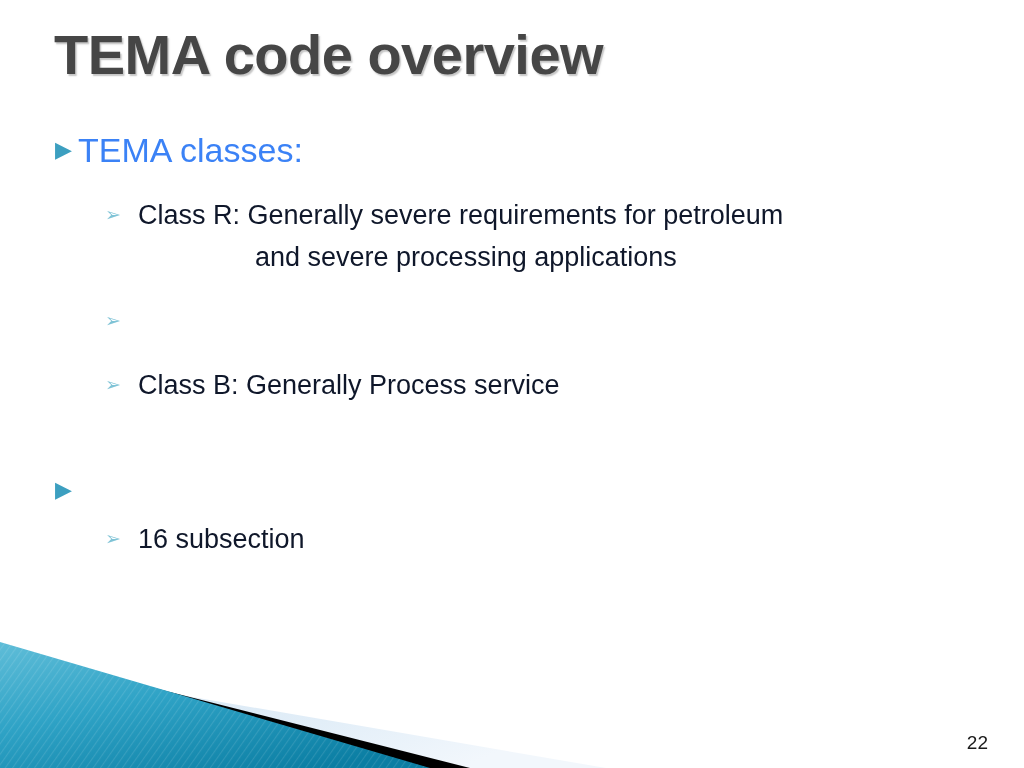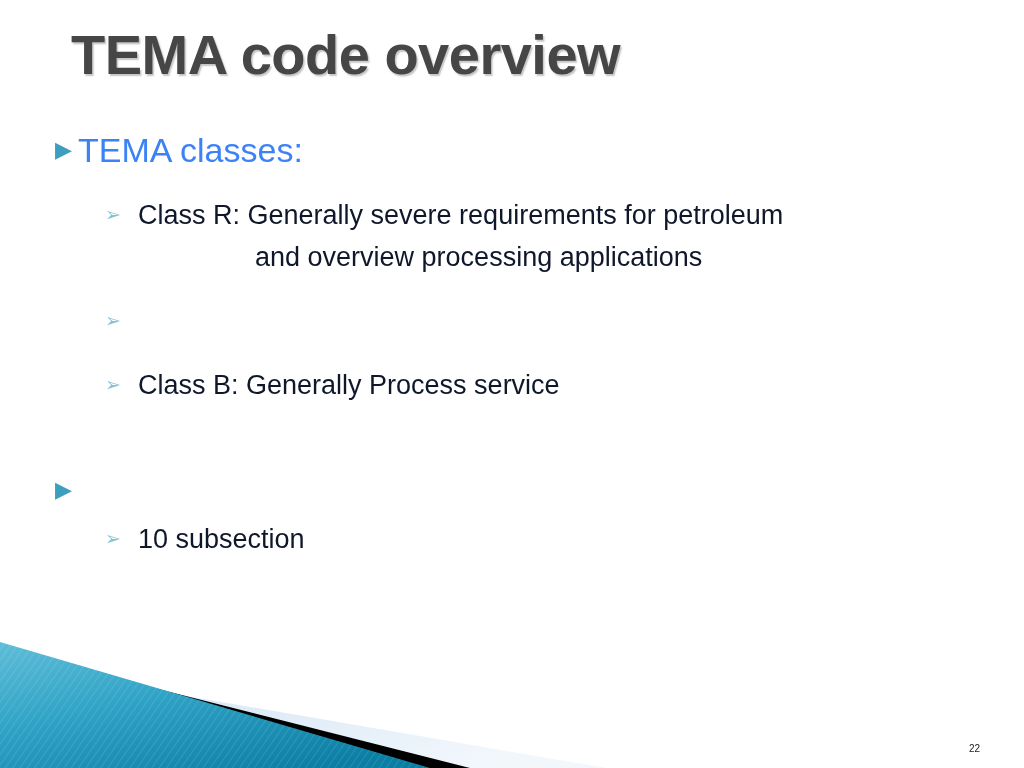--- a/index.html
+++ b/index.html
@@ -20,21 +20,21 @@
     inset: 0;
     width: 1024px;
     height: 768px;
     background: #ffffff;
     overflow: hidden;
   }
 
   
   .slide-title {
     position: absolute;
-    left: 71px;
+    left: 54px;
     top: 24px;
     font-size: 56px;
     font-weight: bold;
     color: #464646;
     letter-spacing: -0.5px;
     line-height: 1.1;
     text-shadow: 1.5px 1.5px 1.5px rgba(150,150,150,0.55);
     white-space: nowrap;
   }
 
@@ -108,23 +108,23 @@
     width: 1024px;
     height: 140px;
     overflow: hidden;
     pointer-events: none;
   }
   .decor svg { display: block; }
 
   
   .page-number {
     position: absolute;
-    right: 44px;
+    right: 36px;
     bottom: 14px;
-    font-size: 10px;
+    font-size: 19px;
     color: #1a1a1a;
     font-family: "Liberation Sans", sans-serif;
     text-align: right;
   }
 </style>
 </head>
 <body>
 
 <div class="slide">
 
@@ -136,21 +136,21 @@
       <span class="marker">▶</span>
       <span class="text">TEMA classes:</span>
     </div>
 
     <div class="sp-22"></div>
 
     <div class="lvl2">
       <span class="marker">➢</span>
       <span class="text">
         <span>Class R: Generally severe requirements for petroleum</span>
-        <span class="cont">and overview processing applications</span>
+        <span class="cont">and severe processing applications</span>
       </span>
     </div>
 
     <div class="sp-22"></div>
 
     <div class="lvl2">
       <span class="marker">➢</span>
     </div>
 
     <div class="sp-22"></div>
@@ -166,21 +166,21 @@
 
     <div class="lvl1">
       <span class="marker">▶</span>
     </div>
 
     <div class="sp-6"></div>
 
     <div class="lvl2">
       <span class="marker">➢</span>
       <span class="text">
-        <span>10 subsection</span>
+        <span>16 subsection</span>
       </span>
     </div>
 
   </div>
 
   <div class="decor">
     <svg width="1024" height="140" viewBox="0 0 1024 140" xmlns="http://www.w3.org/2000/svg">
       <defs>
         <linearGradient id="tealGrad" x1="0" y1="0" x2="0.75" y2="1">
           <stop offset="0%" stop-color="#5FBDD8"></stop>

